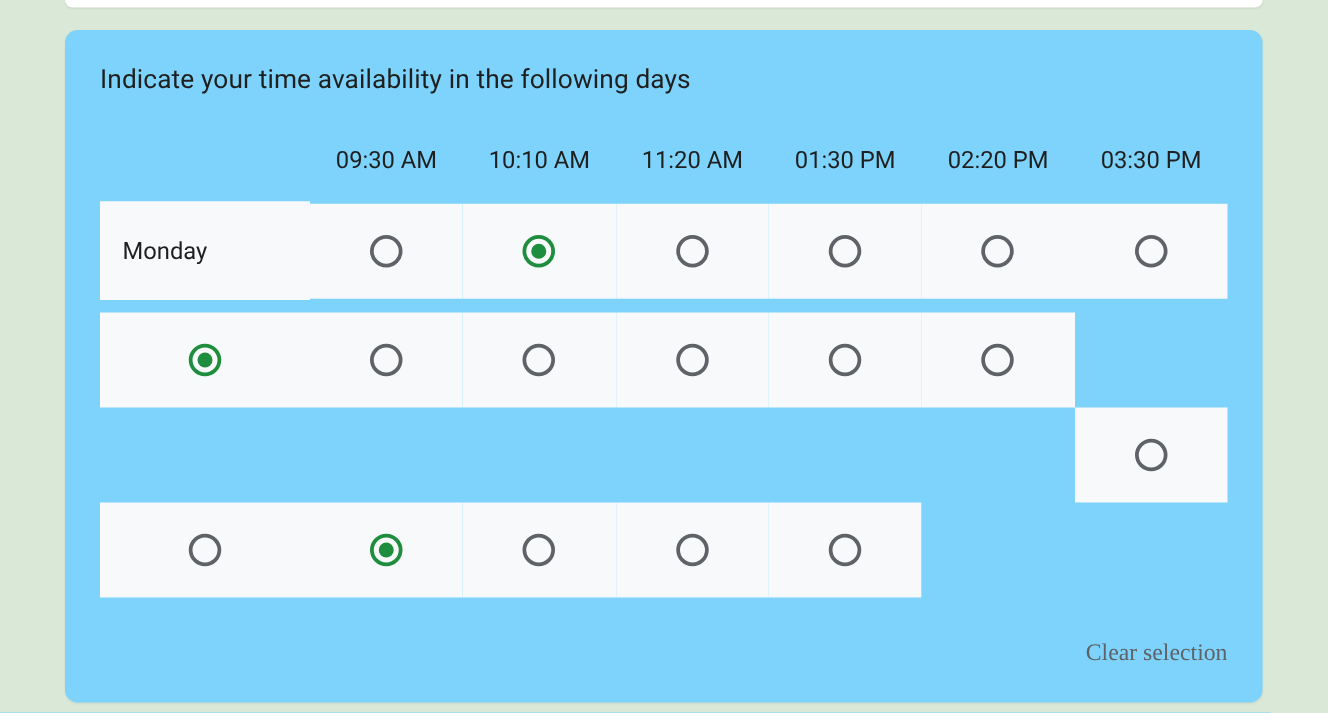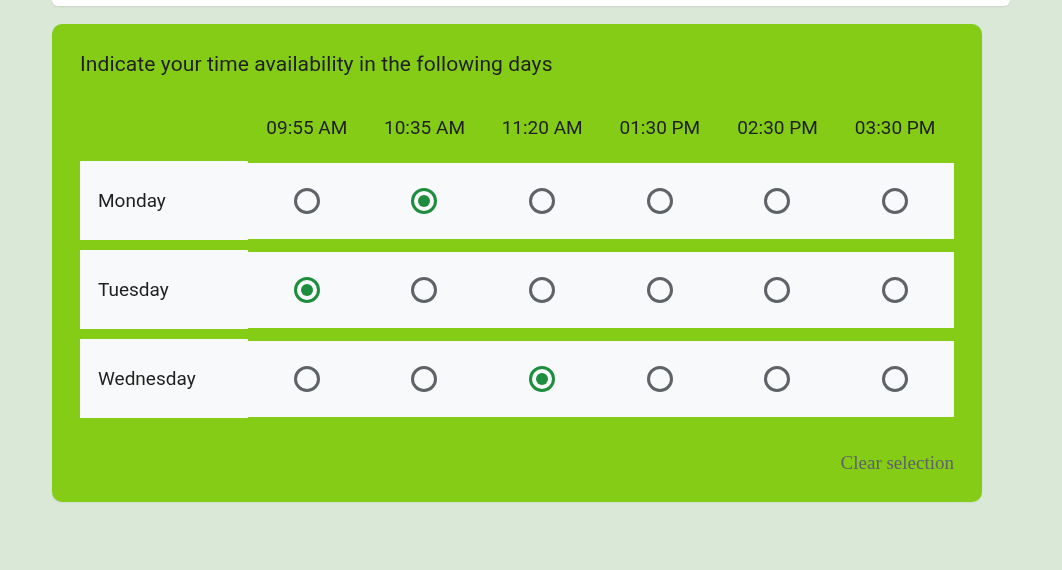--- a/index.html
+++ b/index.html
@@ -17,22 +17,22 @@
     }
     .top-sliver {
       height: 6px;
       margin: 0 52px;
       background: #fff;
       border-bottom-left-radius: 10px;
       border-bottom-right-radius: 10px;
       box-shadow: 0 1px 2px rgba(0,0,0,0.08);
     }
     .card {
-      background: #84cc16;
-      margin: 18px 80px 0 52px;
+      background: #7dd3fc;
+      margin: 18px 52px 0 52px;
       border-radius: 10px;
       padding: 28px 28px 24px 28px;
       box-shadow: 0 1px 2px rgba(0,0,0,0.06);
     }
     .question-title {
       font-size: 21px;
       color: #1f1f1f;
       font-weight: 400;
       letter-spacing: 0.1px;
       margin-bottom: 40px;
@@ -111,25 +111,25 @@
   </style>
 </head>
 <body>
 
 <div class="top-sliver"></div>
 
 <div class="card">
   <div class="question-title">Indicate your time availability in the following days</div>
   <div class="grid" id="grid">
       <div class="header-spacer"></div>
-      <div class="col-header">09:55 AM</div>
-      <div class="col-header">10:35 AM</div>
+      <div class="col-header">09:30 AM</div>
+      <div class="col-header">10:10 AM</div>
       <div class="col-header">11:20 AM</div>
       <div class="col-header">01:30 PM</div>
-      <div class="col-header">02:30 PM</div>
+      <div class="col-header">02:20 PM</div>
       <div class="col-header">03:30 PM</div>
       <div class="row-label row-bg">Monday</div>
       <div class="radio-cell row-bg">
         <span class="radio" role="radio" aria-checked="false"></span>
       </div>
       <div class="radio-cell row-bg">
         <span class="radio selected" role="radio" aria-checked="true"></span>
       </div>
       <div class="radio-cell row-bg">
         <span class="radio" role="radio" aria-checked="false"></span>
@@ -143,21 +143,20 @@
       <div class="radio-cell row-bg">
         <span class="radio" role="radio" aria-checked="false"></span>
       </div>
       <div class="row-gap"></div>
       <div class="row-gap"></div>
       <div class="row-gap"></div>
       <div class="row-gap"></div>
       <div class="row-gap"></div>
       <div class="row-gap"></div>
       <div class="row-gap"></div>
-      <div class="row-label row-bg">Tuesday</div>
       <div class="radio-cell row-bg">
         <span class="radio selected" role="radio" aria-checked="true"></span>
       </div>
       <div class="radio-cell row-bg">
         <span class="radio" role="radio" aria-checked="false"></span>
       </div>
       <div class="radio-cell row-bg">
         <span class="radio" role="radio" aria-checked="false"></span>
       </div>
       <div class="radio-cell row-bg">
@@ -169,21 +168,20 @@
       <div class="radio-cell row-bg">
         <span class="radio" role="radio" aria-checked="false"></span>
       </div>
       <div class="row-gap"></div>
       <div class="row-gap"></div>
       <div class="row-gap"></div>
       <div class="row-gap"></div>
       <div class="row-gap"></div>
       <div class="row-gap"></div>
       <div class="row-gap"></div>
-      <div class="row-label row-bg">Wednesday</div>
       <div class="radio-cell row-bg">
         <span class="radio" role="radio" aria-checked="false"></span>
       </div>
       <div class="radio-cell row-bg">
         <span class="radio" role="radio" aria-checked="false"></span>
       </div>
       <div class="radio-cell row-bg">
         <span class="radio selected" role="radio" aria-checked="true"></span>
       </div>
       <div class="radio-cell row-bg">

